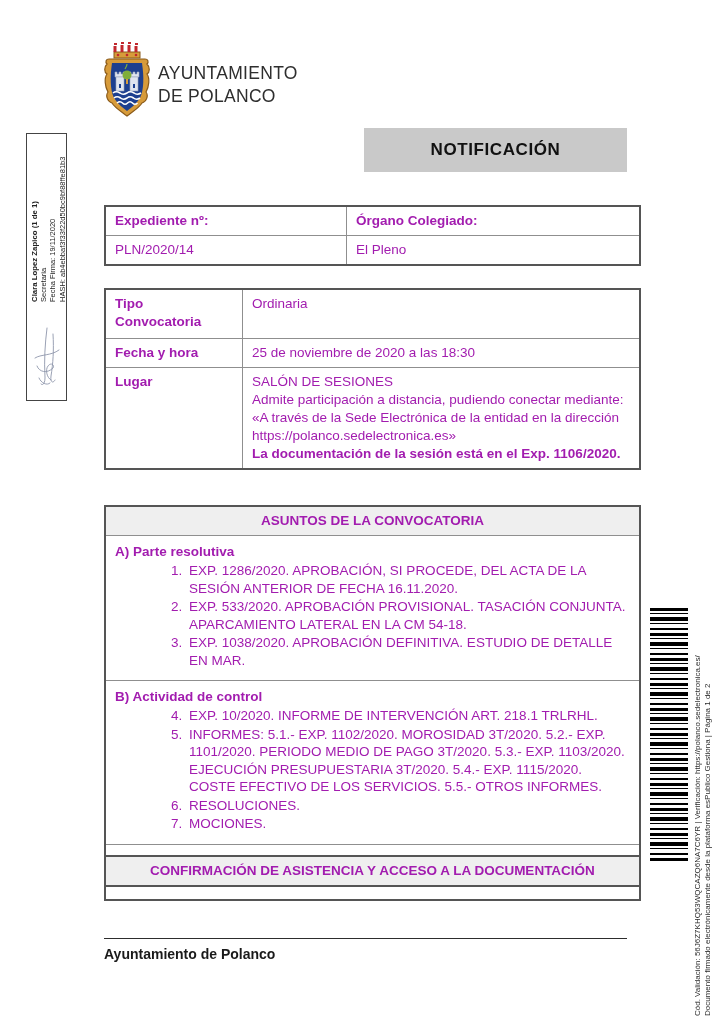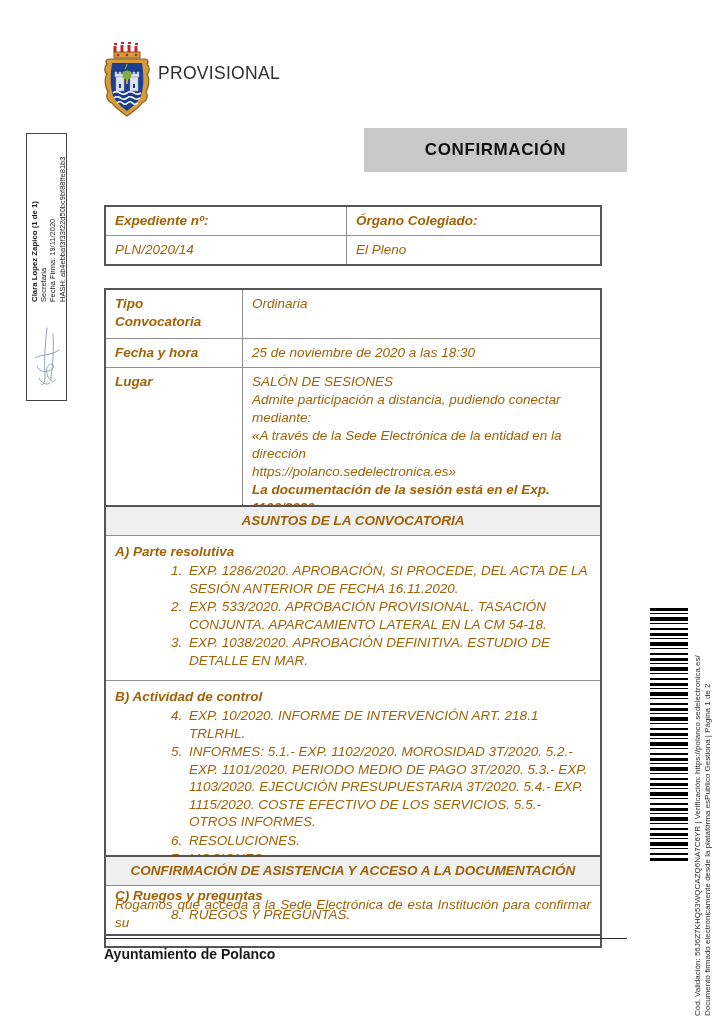--- a/index.html
+++ b/index.html
@@ -13,23 +13,23 @@
   
   .org-name{left:158px; top:62px; font-size:17.5px; line-height:23px; color:#2e2e2e; letter-spacing:.3px;}
   .title-box{
     left:364px; top:128px; width:263px; height:44px; background:#c9c9c9;
     display:flex; align-items:center; justify-content:center;
     font-weight:bold; font-size:17px; letter-spacing:.6px; color:#111;
   }
 
   
   table.doc{
-    position:absolute; left:104px; width:498px;
+    position:absolute; left:104px; width:537px;
     border-collapse:collapse; border:2px solid #555;
-    font-size:13.5px; color:#a16207; table-layout:fixed;font-style:italic;
+    font-size:13.5px; color:#a21caf; table-layout:fixed;
   }
   table.doc td{border:1px solid #8f8f8f; padding:5px 9px; vertical-align:top; line-height:18px;}
   td.section-head{
     background:#efefef; text-align:center; font-weight:bold;
     font-size:13.5px; padding:6px 4px;
   }
   td.lbl{font-weight:bold;}
   .col-narrow{width:118px;}
   .case-col1{width:222px;}
   .bold-line{font-weight:bold;}
@@ -110,24 +110,25 @@
     </g>
 
     <g stroke="#ffffff" stroke-width="1.6" fill="none">
       <path d="M11 51 q3 -2.5 7 0 q3 2.5 7 0 q3 -2.5 7 0 q3 2.5 7 0"></path>
       <path d="M12 56 q3 -2.5 6.5 0 q3 2.5 6.5 0 q3 -2.5 6.5 0 q3 2.5 6.5 0"></path>
       <path d="M15 61 q3 -2.5 5.5 0 q2.5 2.5 5 0 q2.5 -2.5 5 0 q2.5 2.5 5 0"></path>
     </g>
   </svg>
 
   <div class="abs org-name">
-    <div>PROVISIONAL</div>
+    <div>AYUNTAMIENTO</div>
+    <div>DE POLANCO</div>
   </div>
 
-  <div class="abs title-box">CONFIRMACIÓN</div>
+  <div class="abs title-box">NOTIFICACIÓN</div>
 
   <table class="doc" style="top:205px;">
     <tbody>
         <tr>
       <td class="lbl case-col1">Expediente nº:</td>
       <td class="lbl">Órgano Colegiado:</td>
     </tr>
     <tr>
       <td>PLN/2020/14</td>
       <td>El Pleno</td>
@@ -194,23 +195,20 @@
             </ol>
       </td>
     </tr>
   </tbody>
     </table>
 
   <table class="doc" style="top:855px;">
     <tbody>
         <tr>
       <td class="section-head">CONFIRMACIÓN DE ASISTENCIA Y ACCESO A LA DOCUMENTACIÓN</td>
-    </tr>
-    <tr>
-      <td class="justify-body">Rogamos que acceda a la Sede Electrónica de esta Institución para confirmar su</td>
     </tr>
   </tbody>
     </table>
 
   <div class="abs footer-rule"></div>
   <div class="abs footer-org">Ayuntamiento de Polanco</div>
 
   <div class="abs stamp-left">
     <div class="abs stamp-left-text">
       <div class="signer">Clara Lopez Zapico (1 de 1)</div>

